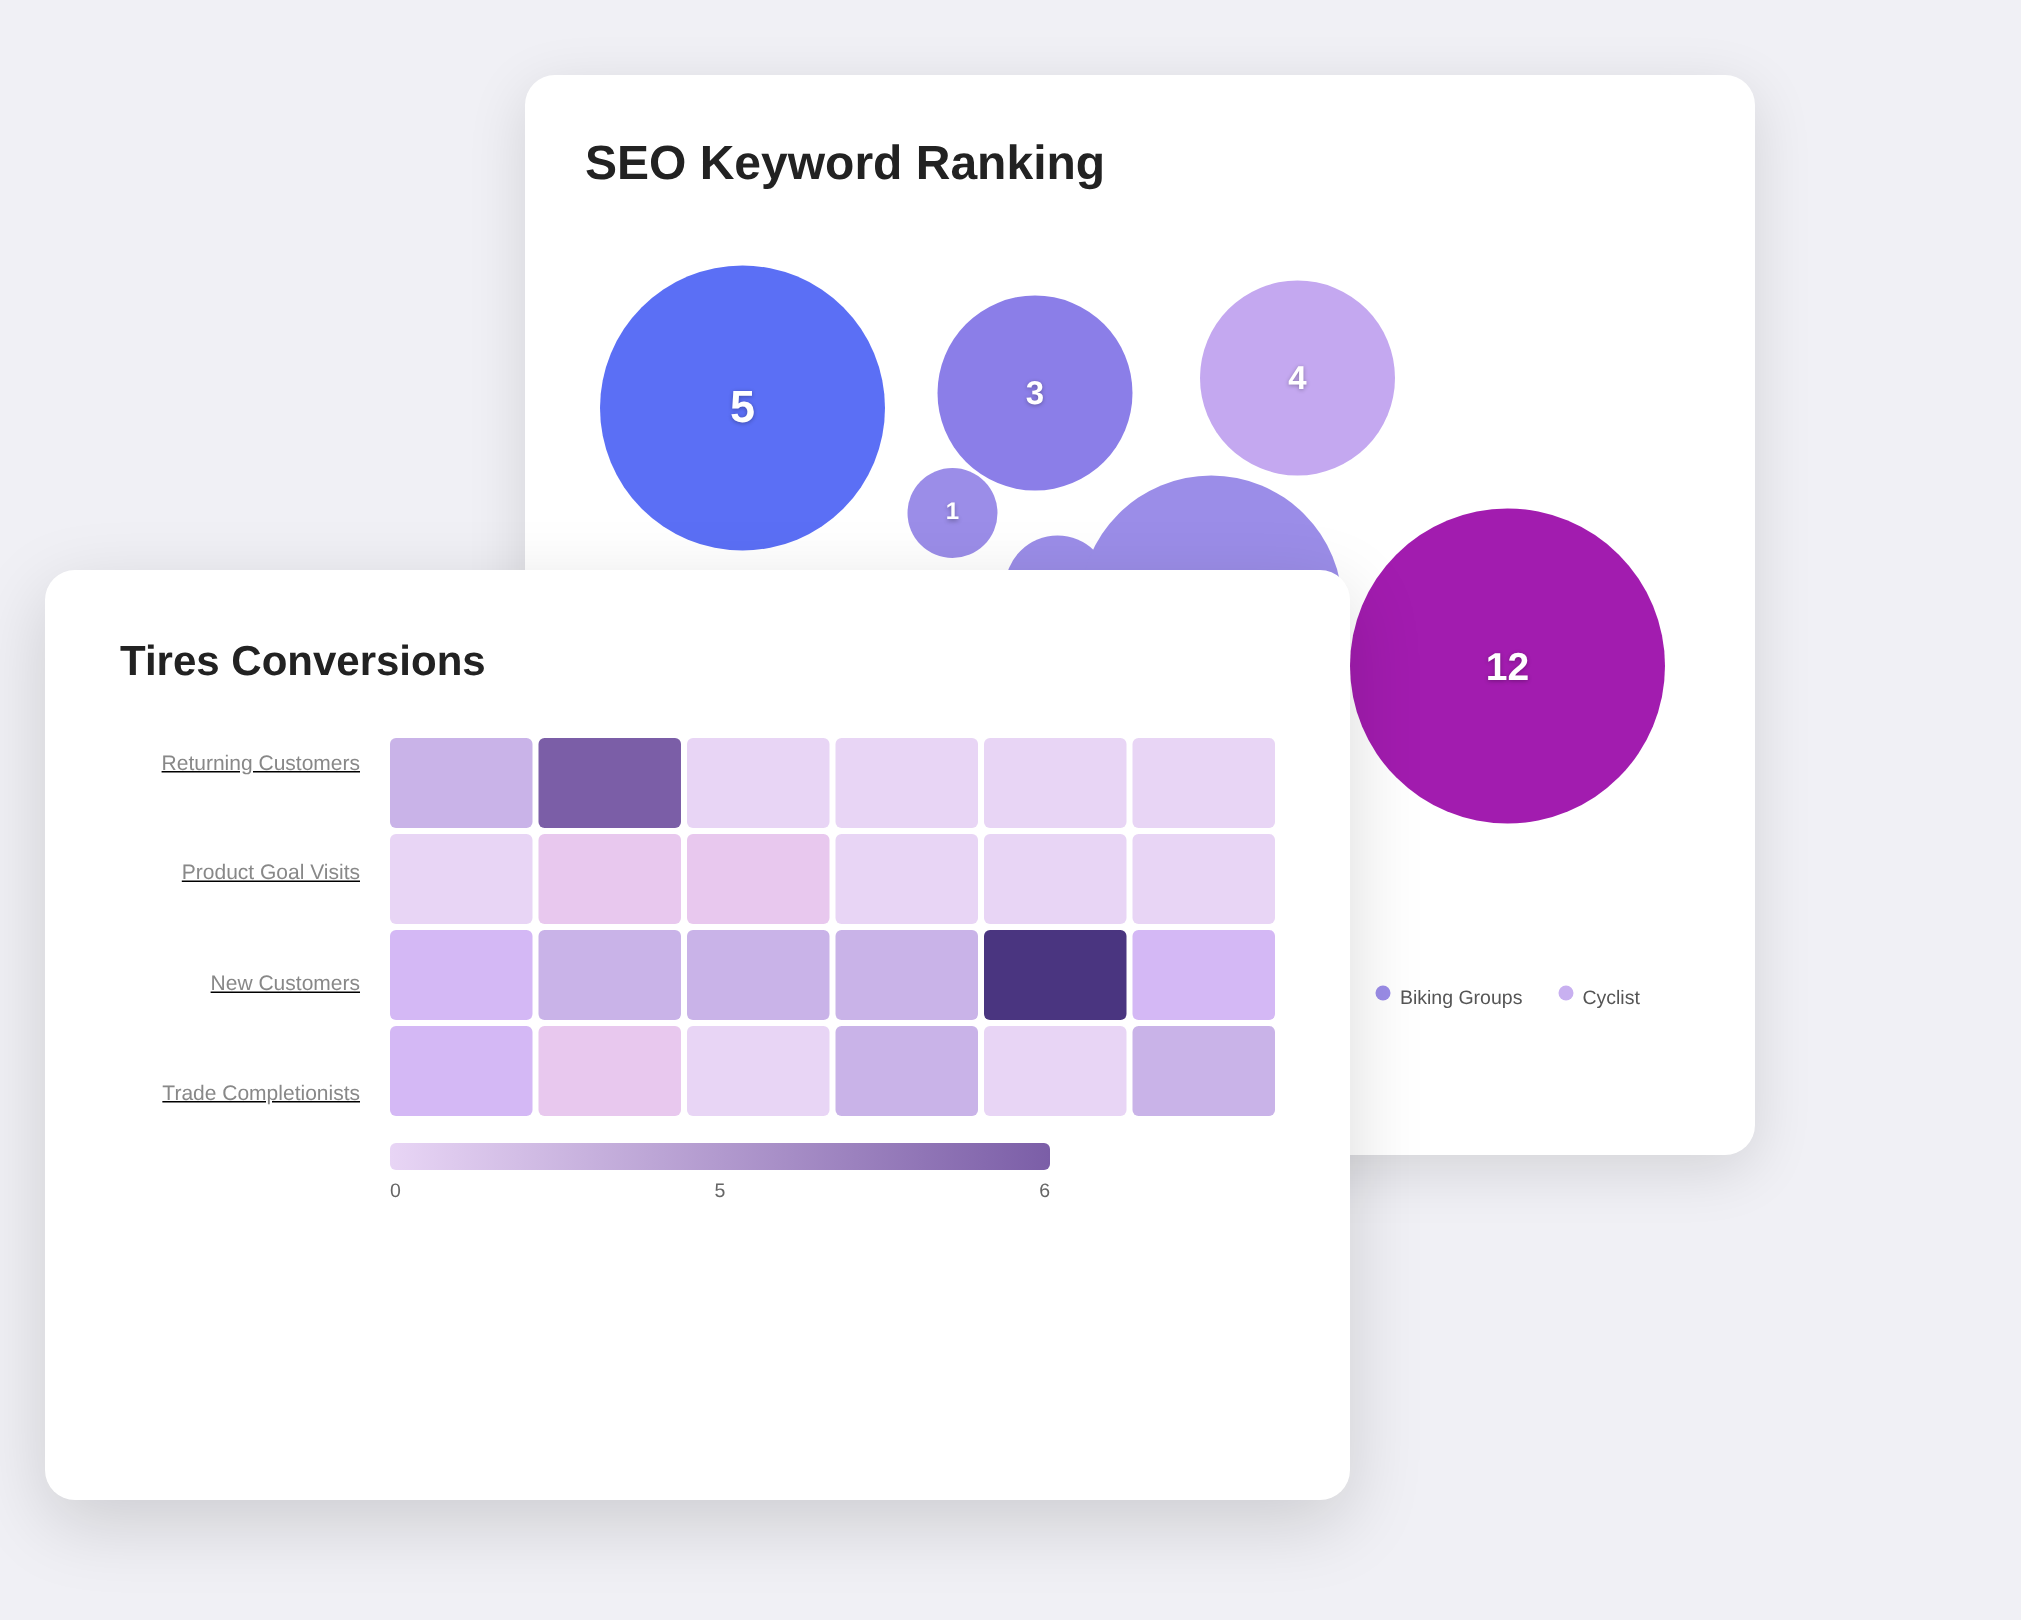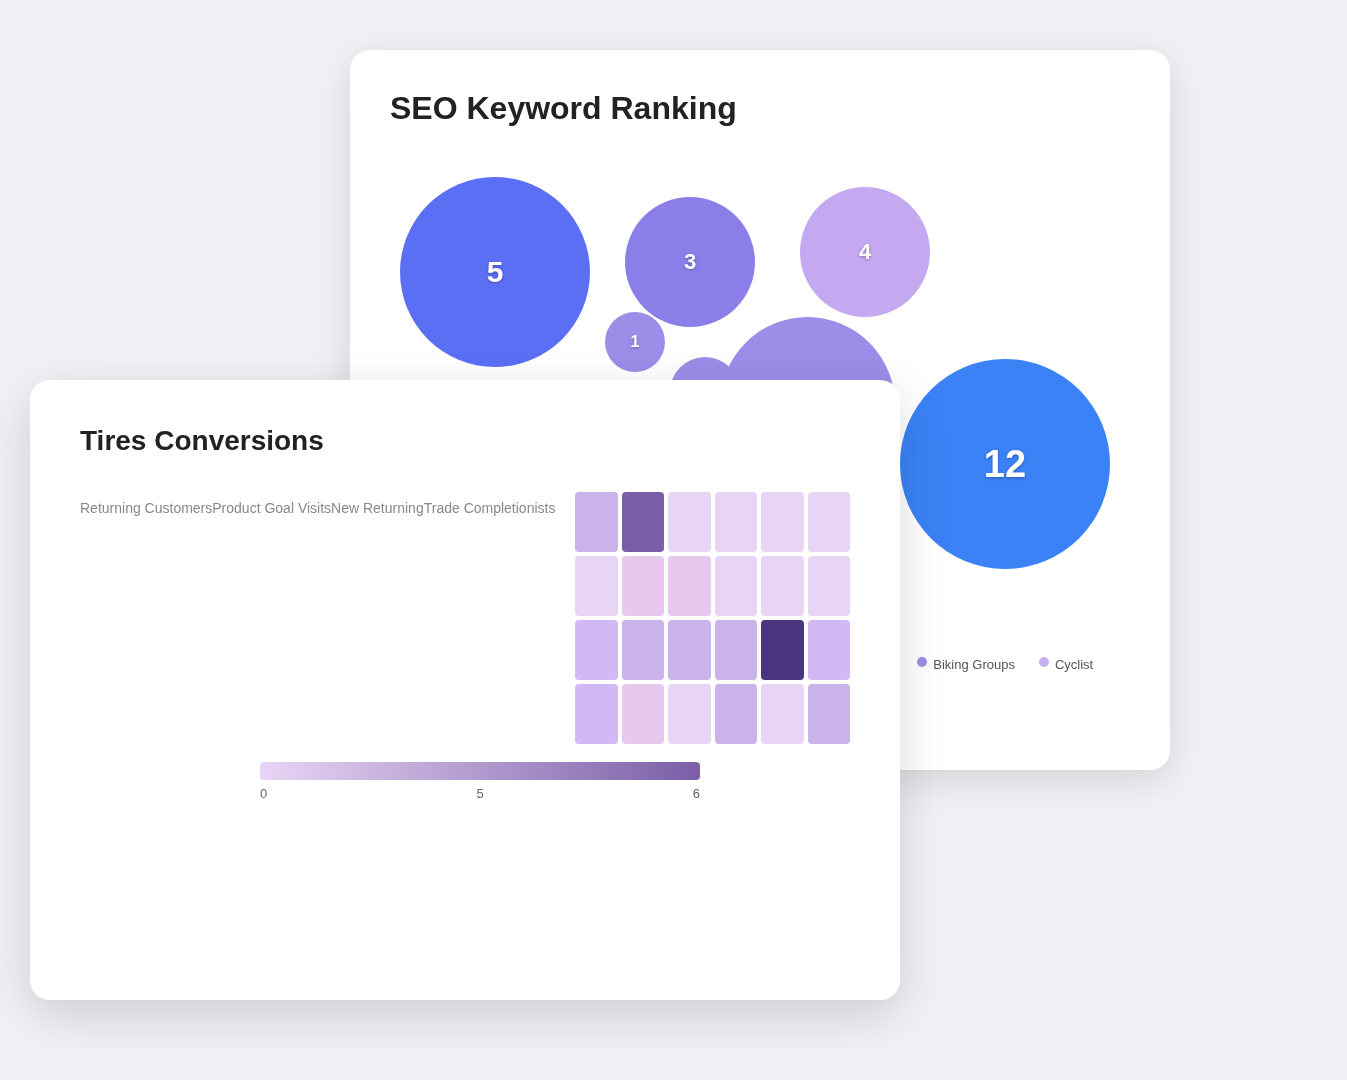--- a/index.html
+++ b/index.html
@@ -103,23 +103,24 @@
     }
 
     .heatmap-container {
       display: flex;
       align-items: stretch;
       gap: 20px;
     }
 
     .row-labels {
       display: flex;
-      flex-direction: row;
-      justify-content: flex-end;
+      flex-direction: column;
+      justify-content: space-between;
       min-width: 160px;
+      text-decoration: underline;
     }
 
     .row-label {
       font-size: 14px;
       color: #888;
       text-align: right;
       padding: 8px 0;
     }
 
     .heatmap-grid-area {
@@ -172,21 +173,21 @@
 
     <div class="bubble-area">
 
     <div class="bubble" style="width: 190px; height: 190px; background-color: rgb(91, 111, 245); top: 20px; left: 10px; font-size: 30px;">5</div>
         <div class="bubble" style="width: 210px; height: 210px; background-color: rgb(91, 111, 245); top: 230px; left: 20px; font-size: 30px;">15</div>
         <div class="bubble" style="width: 130px; height: 130px; background-color: rgb(139, 126, 232); top: 40px; left: 235px; font-size: 22px;">3</div>
         <div class="bubble" style="width: 70px; height: 70px; background-color: rgb(155, 141, 232); top: 200px; left: 280px; font-size: 16px;">1</div>
         <div class="bubble" style="width: 60px; height: 60px; background-color: rgb(155, 141, 232); top: 155px; left: 215px; font-size: 16px;">1</div>
         <div class="bubble" style="width: 130px; height: 130px; background-color: rgb(196, 168, 240); top: 30px; left: 410px; font-size: 22px;">4</div>
         <div class="bubble" style="width: 175px; height: 175px; background-color: rgb(155, 141, 232); top: 160px; left: 330px; font-size: 30px;">8</div>
-        <div class="bubble" style="width: 210px; height: 210px; background-color: #3b82f6; top: 202px; left: 510px; font-size: 38px;">12</div>
+        <div class="bubble" style="width: 210px; height: 210px; background-color: #a21caf; top: 182px; left: 510px; font-size: 26px;">12</div>
       </div>
 
     <div class="legend">
 
     <div class="legend-item">
           <span class="legend-dot" style="background-color: rgb(91, 111, 245);"></span>
           <span>Bike Trade</span>
         </div>
         <div class="legend-item">
           <span class="legend-dot" style="background-color: rgb(123, 110, 229);"></span>
@@ -220,21 +221,21 @@
   </div>
 
   <div class="conv-card">
     <div class="conv-card-title">Tires Conversions</div>
 
     <div class="heatmap-container">
       <div class="row-labels">
 
       <div class="row-label">Returning Customers</div>
           <div class="row-label">Product Goal Visits</div>
-          <div class="row-label">New Returning</div>
+          <div class="row-label">New Customers</div>
           <div class="row-label">Trade Completionists</div>
         </div>
       <div class="heatmap-grid-area">
         <div class="heatmap-grid">
 
         <div class="heatmap-cell" style="background-color: rgb(201, 179, 232);"></div>
             <div class="heatmap-cell" style="background-color: rgb(123, 94, 167);"></div>
             <div class="heatmap-cell" style="background-color: rgb(232, 213, 245);"></div>
             <div class="heatmap-cell" style="background-color: rgb(232, 213, 245);"></div>
             <div class="heatmap-cell" style="background-color: rgb(232, 213, 245);"></div>

